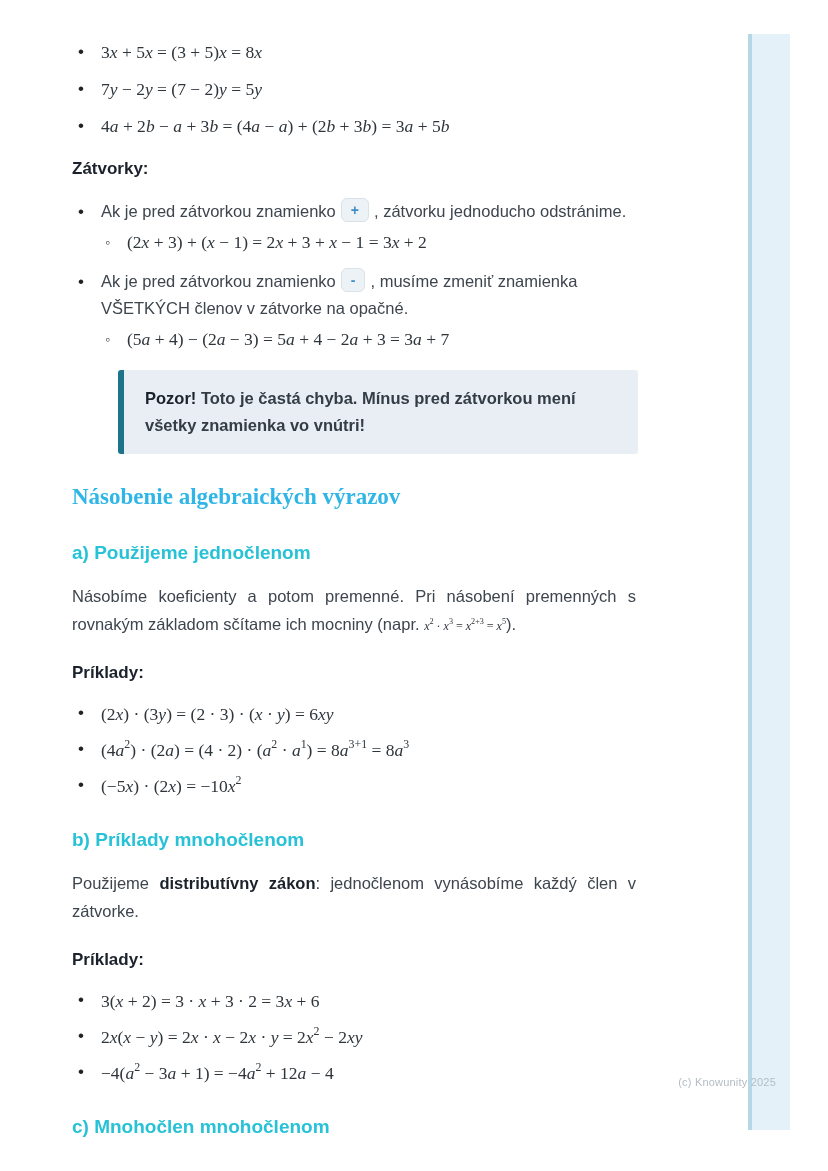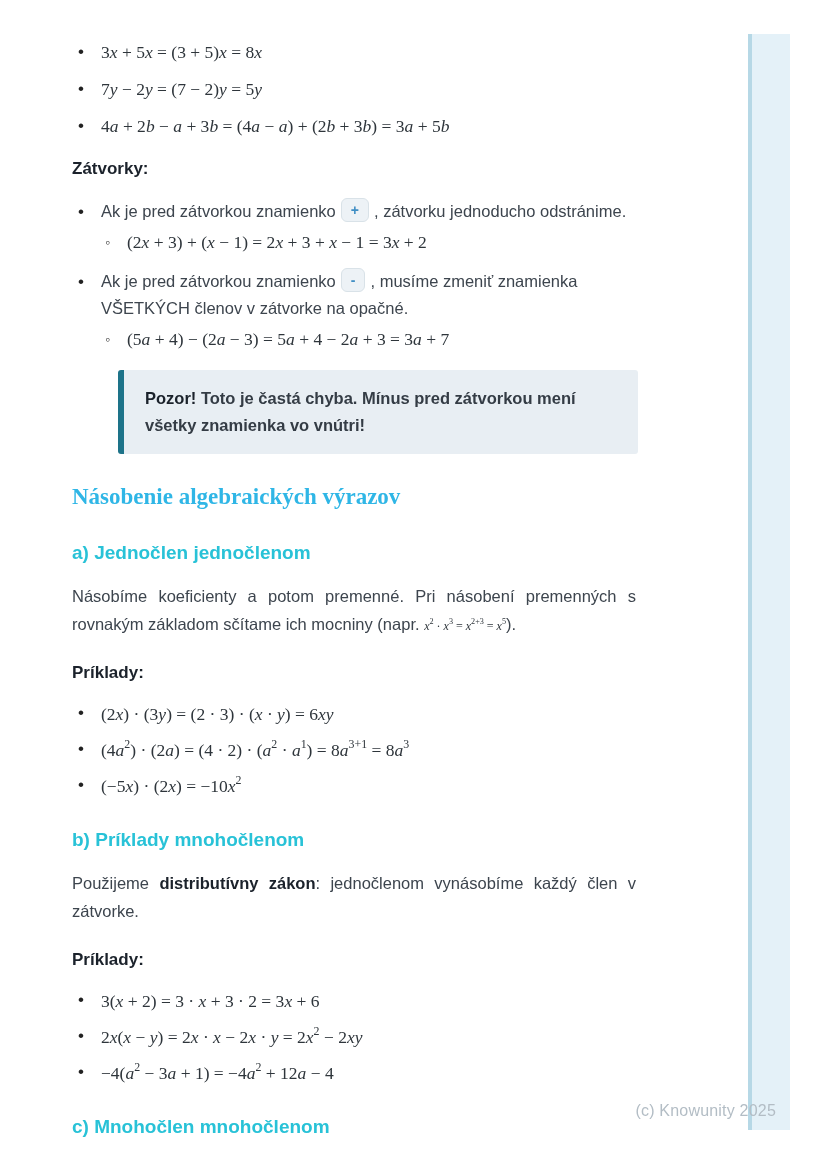--- a/index.html
+++ b/index.html
@@ -40,21 +40,21 @@
   .h3{font-size:19px;font-weight:700;color:#28c2d7;margin:31px 0 0 0;line-height:23px;}
 
   .para{margin:18px 0 0 0;font-size:16.5px;line-height:28px;text-align:justify;color:#3d454e;}
   .para .math{font-size:12px;}
   .para b{color:#1b222b;}
 
   .ex-list{margin-top:20px;}
   .ex-list .bitem{margin-bottom:14px;}
   .ex-list .math{line-height:22px;}
 
-  .footer{position:absolute;top:1102px;right:52px;font-size:16px;color:#b3bdc5;z-index:3;letter-spacing:0.2px;}
+  .footer{position:absolute;top:1076px;right:52px;font-size:11px;color:#b3bdc5;z-index:3;letter-spacing:0.2px;}
 </style>
 </head>
 <body>
 
 <div class="page">
 
   <div class="side-bar"></div>
 
   <div class="content">
 
@@ -100,21 +100,21 @@
       </div>
 
     </div>
 
     <div class="callout">
       <b>Pozor!</b><span> Toto je častá chyba. Mínus pred zátvorkou mení všetky znamienka vo vnútri!</span>
     </div>
 
     <div class="h2">Násobenie algebraických výrazov</div>
 
-    <div class="h3">a) Jednočlen jednočlenom</div>
+    <div class="h3">a) Použijeme jednočlenom</div>
 
     <p class="para"><span>Násobíme koeficienty a potom premenné. Pri násobení premenných s rovnakým základom sčítame ich mocniny (napr. </span><span class="math"><i>x</i><sup>2</sup> · <i>x</i><sup>3</sup> = <i>x</i><sup>2+3</sup> = <i>x</i><sup>5</sup></span><span>).</span></p>
 
     <div class="mini-heading" style="margin-top:24px;">Príklady:</div>
 
     <ul class="blist ex-list">
       <li class="bitem">
         <span class="bullet">•</span>
         <span class="math">(2<i>x</i>) · (3<i>y</i>) = (2 · 3) · (<i>x</i> · <i>y</i>) = 6<i>xy</i></span>
       </li>

